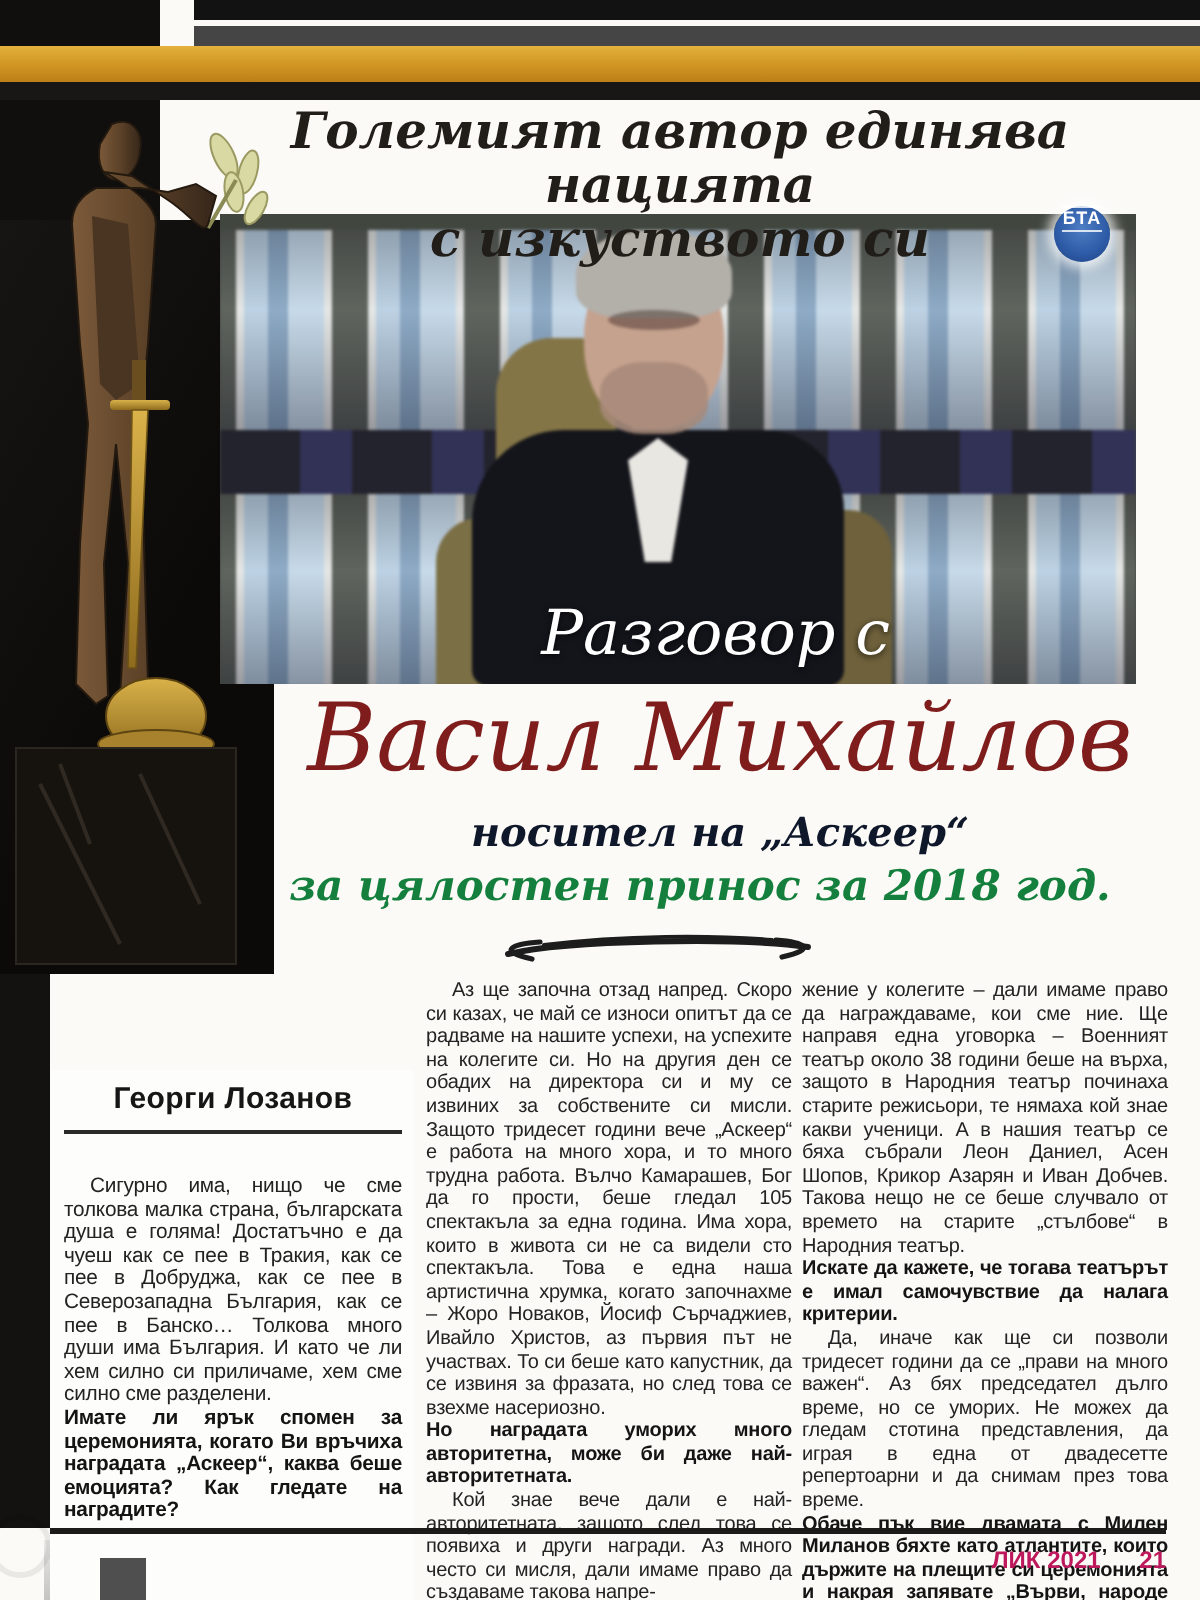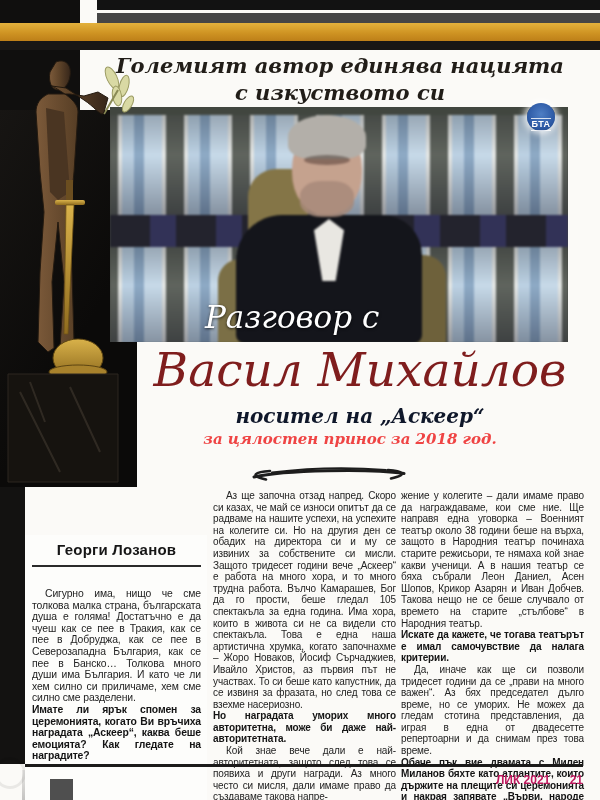--- a/index.html
+++ b/index.html
@@ -18,21 +18,21 @@
 
   
   .left-panel{left:0;top:0;width:80px;height:112px;background:#100f0e;}
   .statue-photo{left:0;top:110px;width:137px;height:377px;background:linear-gradient(120deg,#171513,#0b0a09 60%);}
   .left-strip{left:0;top:487px;width:25px;height:277px;background:#131211;}
   .statue-svg{left:0;top:52px;width:150px;height:436px;z-index:6;}
 
   
   .kicker{left:110px;top:52px;width:460px;text-align:center;z-index:5;
     font-family:"DejaVu Serif","Liberation Serif",serif;font-style:italic;font-weight:bold;
-    font-size:21px;line-height:27px;color:#211d18;}
+    font-size:25px;line-height:27px;color:#211d18;}
 
   
   .photo{left:110px;top:107px;width:458px;height:235px;background:#41463f;overflow:hidden;z-index:2;}
   .photo-inner{position:absolute;inset:0;filter:blur(0.8px) saturate(0.92);}
   .prow{position:absolute;left:0;width:458px;
     background:
       repeating-linear-gradient(90deg,
         #575c55 0 8px,#e2e5e3 8px 12px,#b7cfe4 12px 24px,#86a6c6 24px 34px,#c3d8ea 34px 52px,#e2e5e3 52px 56px,#575c55 56px 66px);}
   .prow1{top:8px;height:100px;}
   .prow2{top:140px;height:96px;}
@@ -44,41 +44,41 @@
   .chair.armL{left:108px;top:152px;width:62px;height:84px;border-radius:22px 22px 0 0;}
   .chair.armR{left:272px;top:148px;width:64px;height:88px;border-radius:22px 22px 0 0;background:#6f6138;}
   .suit{position:absolute;left:126px;top:108px;width:186px;height:128px;background:#14151b;border-radius:46px 40px 8px 8px;}
   .shirt{position:absolute;left:204px;top:112px;width:30px;height:62px;background:#e9e7e2;
     clip-path:polygon(50% 0,100% 18%,72% 100%,28% 100%,0 18%);}
   .head{position:absolute;left:182px;top:16px;width:70px;height:92px;background:#c8a18c;border-radius:50% 50% 46% 46%;}
   .hair{position:absolute;left:178px;top:8px;width:78px;height:44px;background:#b3afa8;border-radius:50% 50% 30% 30%;}
   .beard{position:absolute;left:190px;top:74px;width:54px;height:36px;background:#a98a78;border-radius:40%;opacity:.85;}
   .eyeshade{position:absolute;left:194px;top:48px;width:46px;height:10px;background:rgba(60,40,30,.45);border-radius:50%;}
 
-  .photo-caption{left:205px;top:299px;width:240px;text-align:left;z-index:4;
+  .photo-caption{left:205px;top:299px;width:240px;text-align:right;z-index:4;
     font-family:"DejaVu Serif","Liberation Serif",serif;font-style:italic;
     font-size:31px;color:#ffffff;text-shadow:0 1px 3px rgba(0,0,0,.7);}
 
   .bta{left:527px;top:103px;width:28px;height:28px;z-index:4;border-radius:50%;
     background:radial-gradient(circle at 50% 40%,#4e7ec4,#2d5aa6 60%,#1d407e);
     box-shadow:0 0 6px 3px rgba(255,255,255,.75);
-    display:flex;align-items:flex-end;justify-content:center;}
+    display:flex;align-items:flex-start;justify-content:center;}
   .bta span{color:#fff;font-weight:bold;font-size:9px;letter-spacing:.5px;
     border-top:1px solid rgba(255,255,255,.8);border-bottom:1px solid rgba(255,255,255,.8);line-height:11px;}
 
   
   .main-title{left:130px;top:342px;width:460px;text-align:center;z-index:5;
     font-family:"DejaVu Serif","Liberation Serif",serif;font-style:italic;
     font-size:47px;color:#7f1d1d;}
   .subtitle1{left:130px;top:404px;width:460px;text-align:center;z-index:5;
     font-family:"DejaVu Serif","Liberation Serif",serif;font-style:italic;font-weight:bold;
     font-size:20px;color:#0f172a;}
   .subtitle2{left:120px;top:430px;width:460px;text-align:center;z-index:5;
     font-family:"DejaVu Serif","Liberation Serif",serif;font-style:italic;font-weight:bold;
-    font-size:15px;color:#ef4444;}
+    font-size:21px;color:#15803d;}
   .flourish{left:238px;top:466px;width:180px;height:18px;z-index:5;}
 
   
   .col1-panel{left:25px;top:487px;width:182px;height:277px;background:#fdfdfb;z-index:3;
     box-sizing:border-box;padding:6px 6px 0 7px;margin-top:48px;}
   .author-head{font-size:15px;font-weight:bold;text-align:center;color:#161616;letter-spacing:.2px;}
   .author-rule{height:2px;background:#2a2a2a;margin-top:7px;}
   .col-text{font-size:10px;line-height:11.6px;letter-spacing:-0.12px;color:#232323;}
   .col1-text{margin-top:21px;font-size:10.4px;}
   .col2{left:213px;top:490px;width:183px;z-index:3;}

